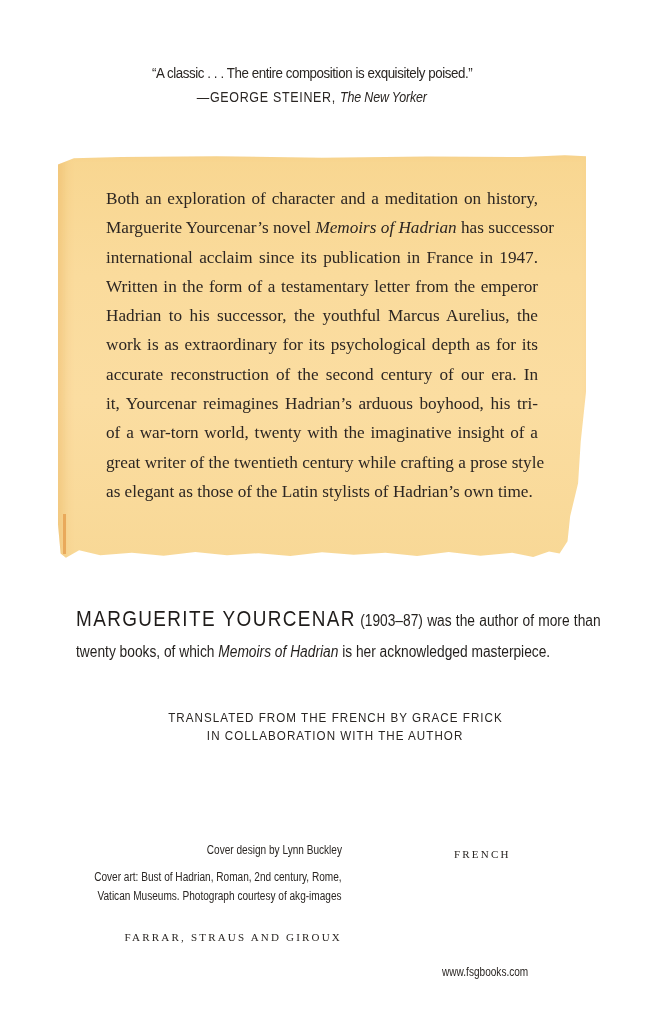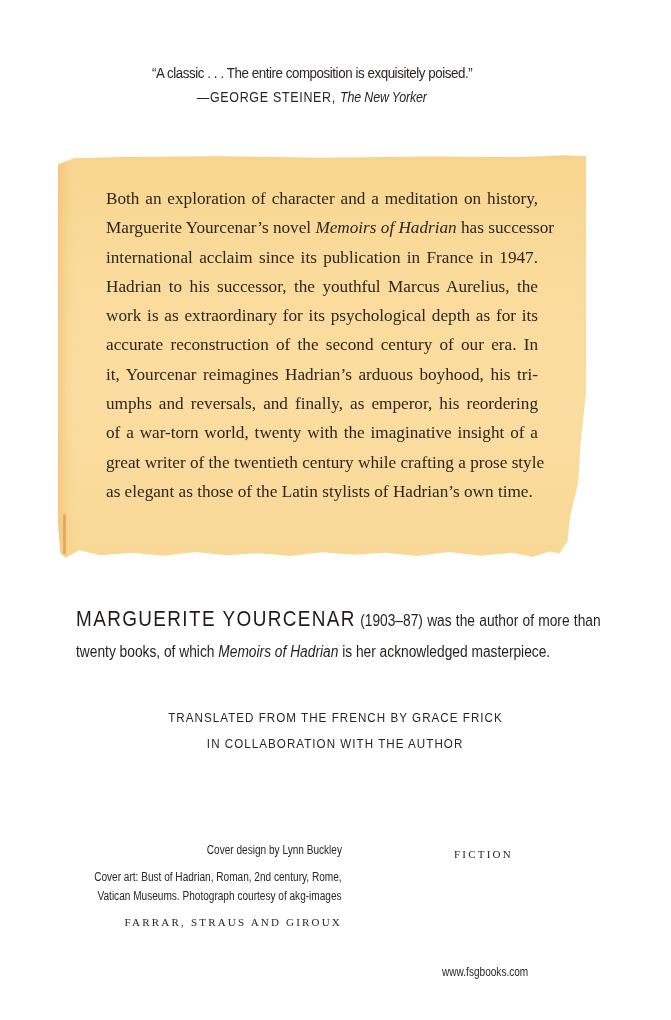--- a/index.html
+++ b/index.html
@@ -128,42 +128,42 @@
       font-family: "Liberation Sans", sans-serif;
       font-size: 13.5px;
       letter-spacing: 1.2px;
       color: #2a2623;
     }
     .translator span {
       display: inline-block;
       transform: scaleX(0.86);
     }
     .translator .t2 {
-      margin-top: 11px;
+      margin-top: 3px;
     }
     .credits {
       position: absolute;
       right: 329px;
       top: 842px;
       width: 320px;
       text-align: right;
       font-family: "Liberation Sans", sans-serif;
       font-size: 12px;
       color: #2a2623;
     }
     .credits span.c {
       display: inline-block;
       transform: scaleX(0.84);
       transform-origin: 100% 0;
       white-space: nowrap;
     }
     .credit-design { line-height: 16px; }
     .credit-art { margin-top: 10px; line-height: 19px; }
     .publisher {
-      margin-top: 10px;
+      margin-top: 25px;
       font-family: "Liberation Serif", serif;
       font-size: 11px;
       letter-spacing: 2.2px;
       color: #2a2623;
     }
     .genre {
       position: absolute;
       left: 454px;
       top: 848px;
       font-family: "Liberation Serif", serif;
@@ -193,25 +193,25 @@
   <div>
     <span class="attrib-line"><span>—GEORGE STEINER, </span><em>The New Yorker</em></span>
   </div>
 </div>
 
 <div class="paper">
   <div class="paper-text">
     <span class="paper-line">Both an exploration of character and a meditation on history,</span>
     <span class="paper-line"><span>Marguerite Yourcenar’s novel </span><em>Memoirs of Hadrian</em><span> has successor</span></span>
     <span class="paper-line">international acclaim since its publication in France in 1947.</span>
+    <span class="paper-line">Written in the form of a testamentary letter from the emperor</span>
     <span class="paper-line">Hadrian to his successor, the youthful Marcus Aurelius, the</span>
     <span class="paper-line">work is as extraordinary for its psychological depth as for its</span>
     <span class="paper-line">accurate reconstruction of the second century of our era. In</span>
     <span class="paper-line">it, Yourcenar reimagines Hadrian’s arduous boyhood, his tri-</span>
-    <span class="paper-line">umphs and reversals, and finally, as emperor, his reordering</span>
     <span class="paper-line">of a war-torn world, twenty with the imaginative insight of a</span>
     <span class="paper-line">great writer of the twentieth century while crafting a prose style</span>
     <span class="paper-line last">as elegant as those of the Latin stylists of Hadrian’s own time.</span>
   </div>
 </div>
 
 <div class="bio">
   <span class="bio-line1"><span class="bio-name">MARGUERITE YOURCENAR</span><span> (1903–87) was the author of more than</span></span>
   <span class="bio-line2"><span>twenty books, of which </span><em>Memoirs of Hadrian</em><span> is her acknowledged masterpiece.</span></span>
 </div>
@@ -223,15 +223,15 @@
 
 <div class="credits">
   <div class="credit-design"><span class="c">Cover design by Lynn Buckley</span></div>
   <div class="credit-art">
     <div><span class="c">Cover art: Bust of Hadrian, Roman, 2nd century, Rome,</span></div>
     <div><span class="c">Vatican Museums. Photograph courtesy of akg-images</span></div>
   </div>
   <div class="publisher">FARRAR, STRAUS AND GIROUX</div>
 </div>
 
-<div class="genre">FICTION</div>
+<div class="genre">FRENCH</div>
 
 <div class="website">www.fsgbooks.com</div>
 
 </body></html>

